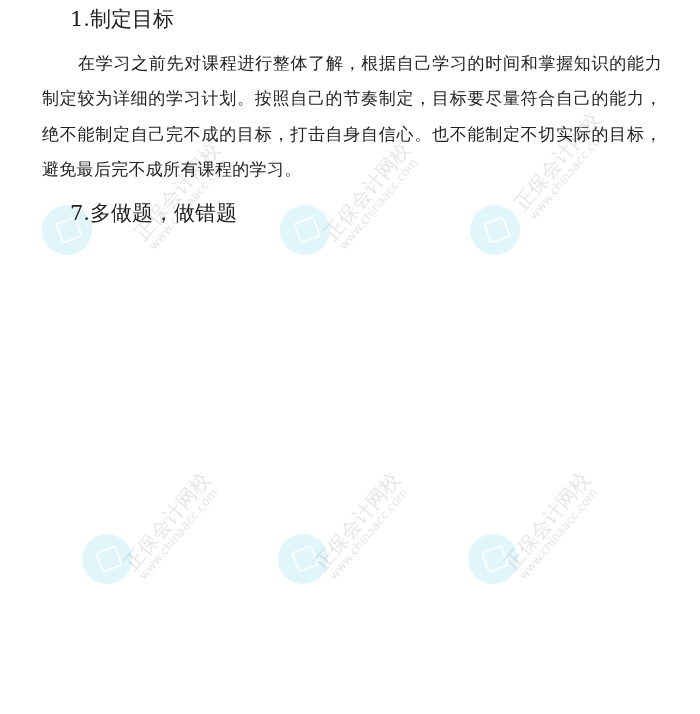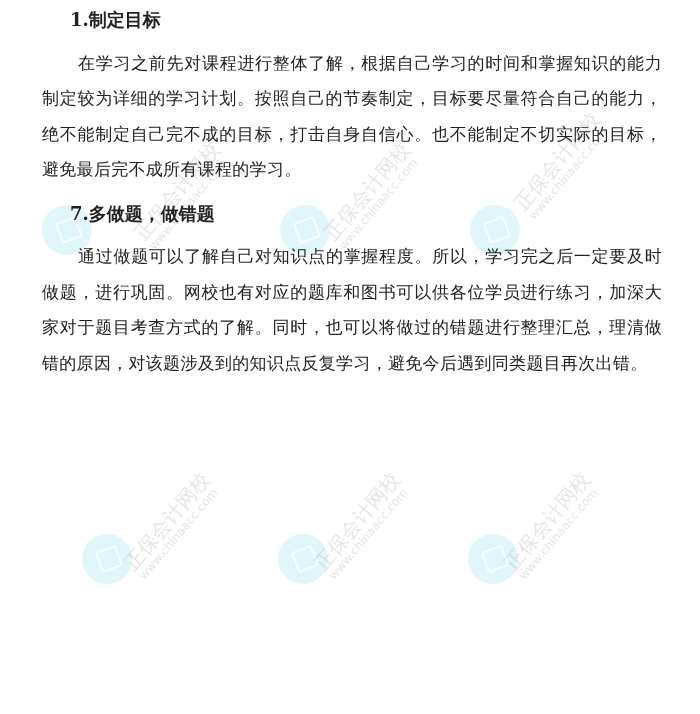--- a/index.html
+++ b/index.html
@@ -3,21 +3,21 @@
   <meta charset="utf-8">
   <style>
     html, body { margin: 0; padding: 0; background: #ffffff; }
     body { width: 700px; height: 714px; overflow: hidden; position: relative; }
     .doc {
       position: absolute; left: 34px; top: 2px; width: 636px;
       font-family: "DejaVu Serif", "Liberation Serif", serif;
       font-size: 17px; color: #222222; line-height: 35.5px;
       z-index: 2;
     }
-    .heading { margin: 0; padding-left: 36px; font-weight: bold; font-size: 18px; }
+    .heading { margin: 0; padding-left: 36px; font-weight: normal; font-size: 21px; }
     .para { margin: 8px; text-indent: 36px; text-align: justify; letter-spacing: 0.3px; }
     .wm-layer { position: absolute; inset: 0; z-index: 1; pointer-events: none; }
     .wm-circle {
       position: absolute; width: 50px; height: 50px; border-radius: 50%;
       background: rgba(170, 230, 240, 0.35);
     }
     .wm-circle::after {
       content: ""; position: absolute; left: 16px; top: 14px; width: 18px; height: 18px;
       border: 2px solid rgba(255,255,255,0.8); border-radius: 3px; transform: rotate(-20deg);
     }
@@ -65,15 +65,14 @@
     <span class="en">www.chinaacc.com</span>
   </div>
 </div>
 
 <div class="doc">
   <h3 class="heading">1.制定目标</h3>
   <p class="para">在学习之前先对课程进行整体了解，根据自己学习的时间和掌握知识的能力制定较为详细的学习计划。按照自己的节奏制定，目标要尽量符合自己的能力，绝不能制定自己完不成的目标，打击自身自信心。也不能制定不切实际的目标，避免最后完不成所有课程的学习。</p>
 
 
   <h3 class="heading">7.多做题，做错题</h3>
-  <p class="para">通过做题可以了解自己对知识点的掌握程度。所以，学习完之后一定要及时做题，进行巩固。网校也有对应的题库和图书可以供各位学员进行练习，加深大家对于题目考查方式的了解。同时，也可以将做过的错题进行整理汇总，理清做错的原因，对该题涉及到的知识点反复学习，避免今后遇到同类题目再次出错。</p>
 
 </div>
 
 </body></html>

